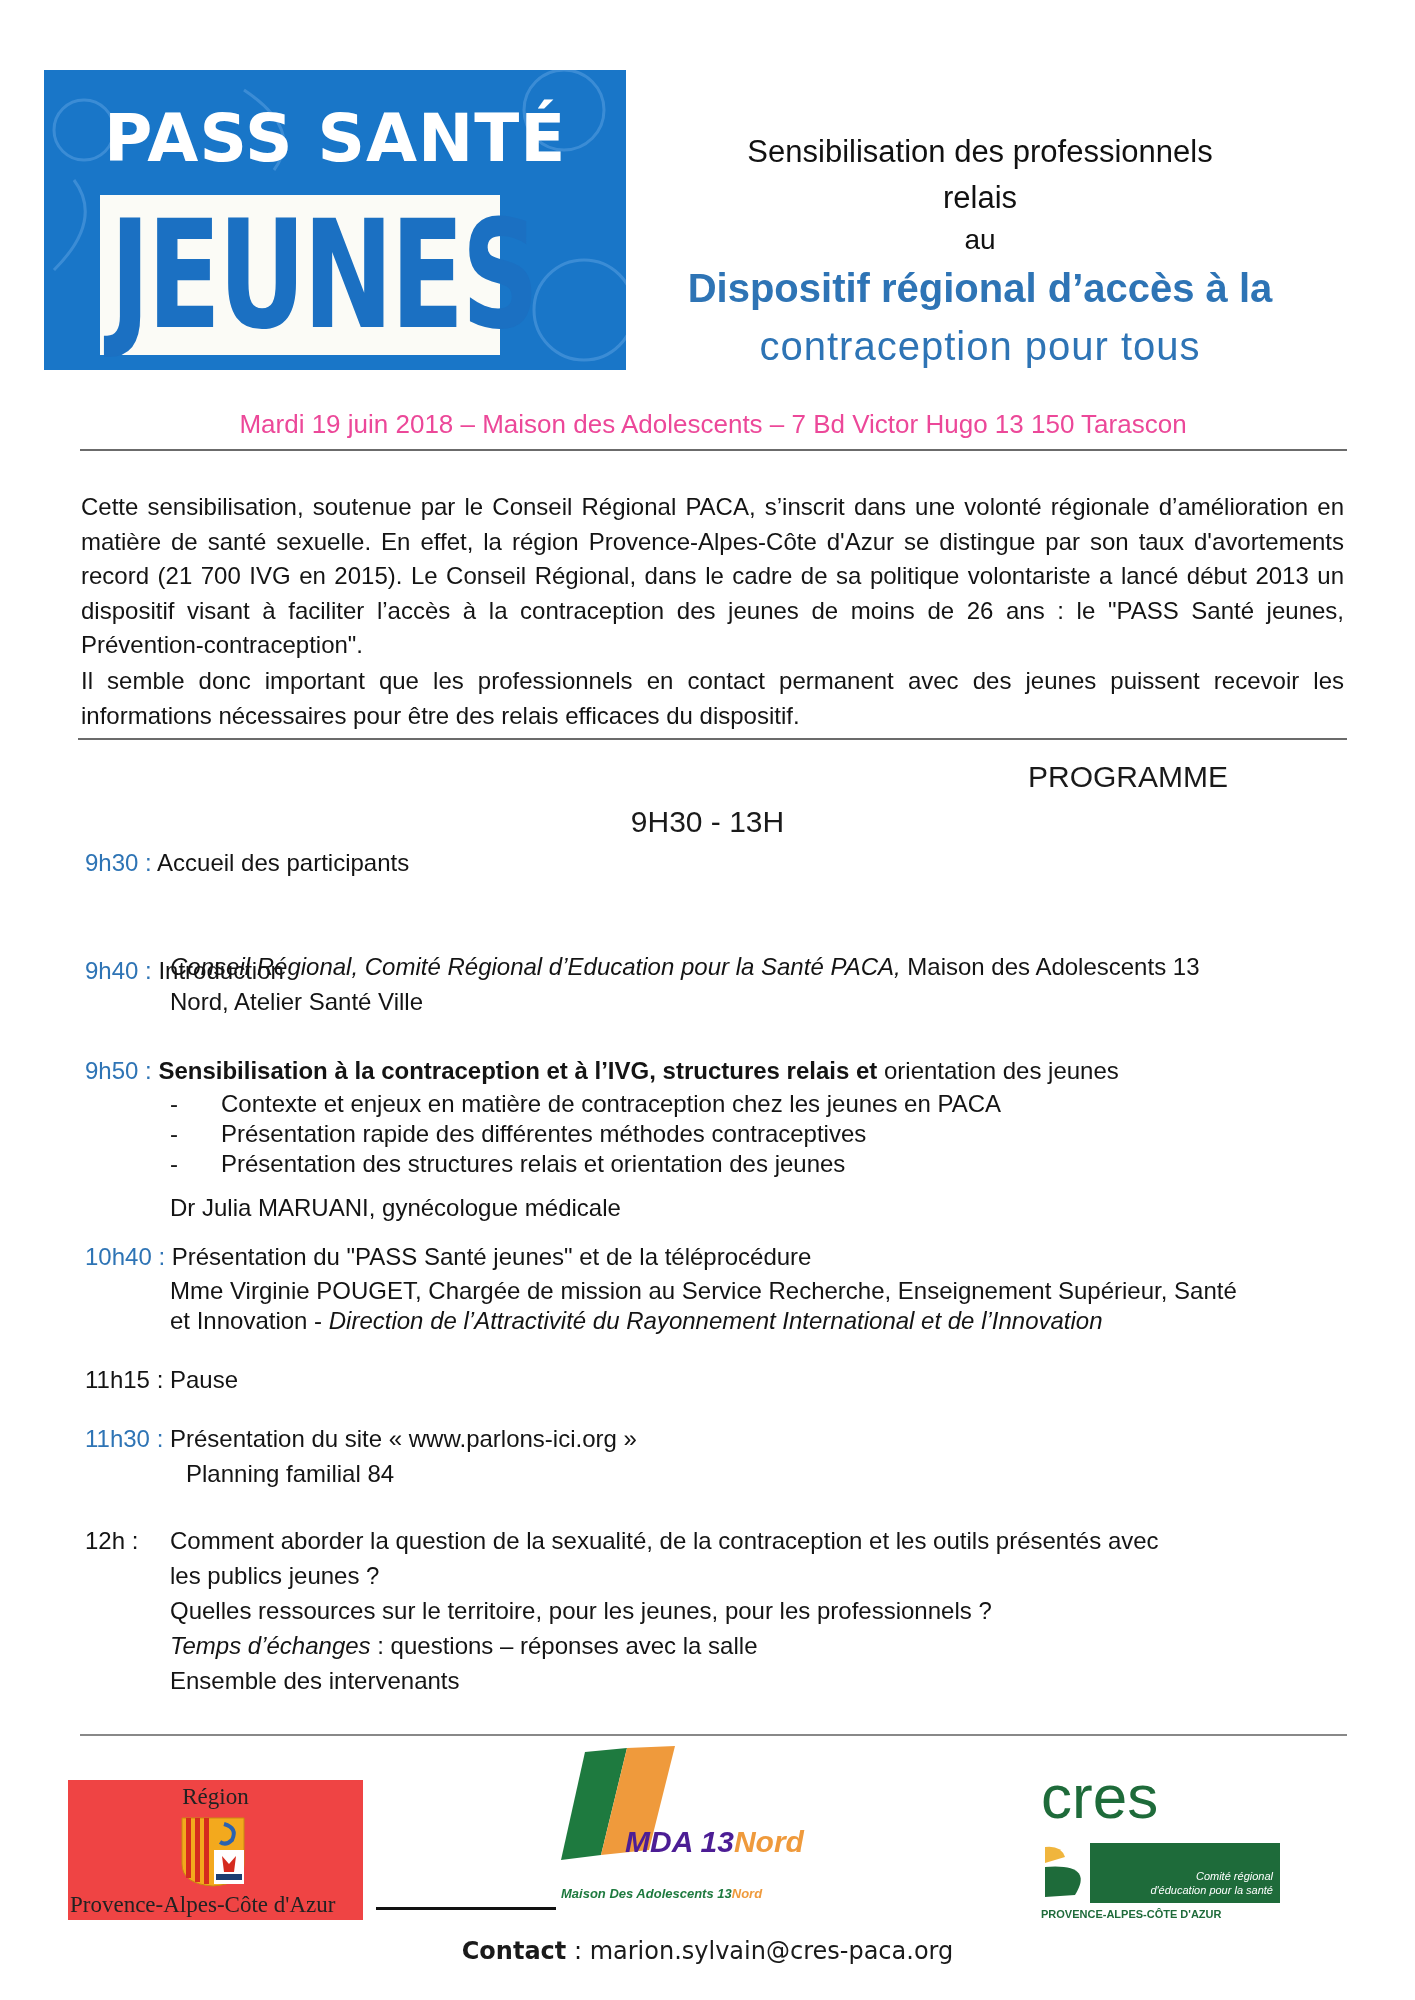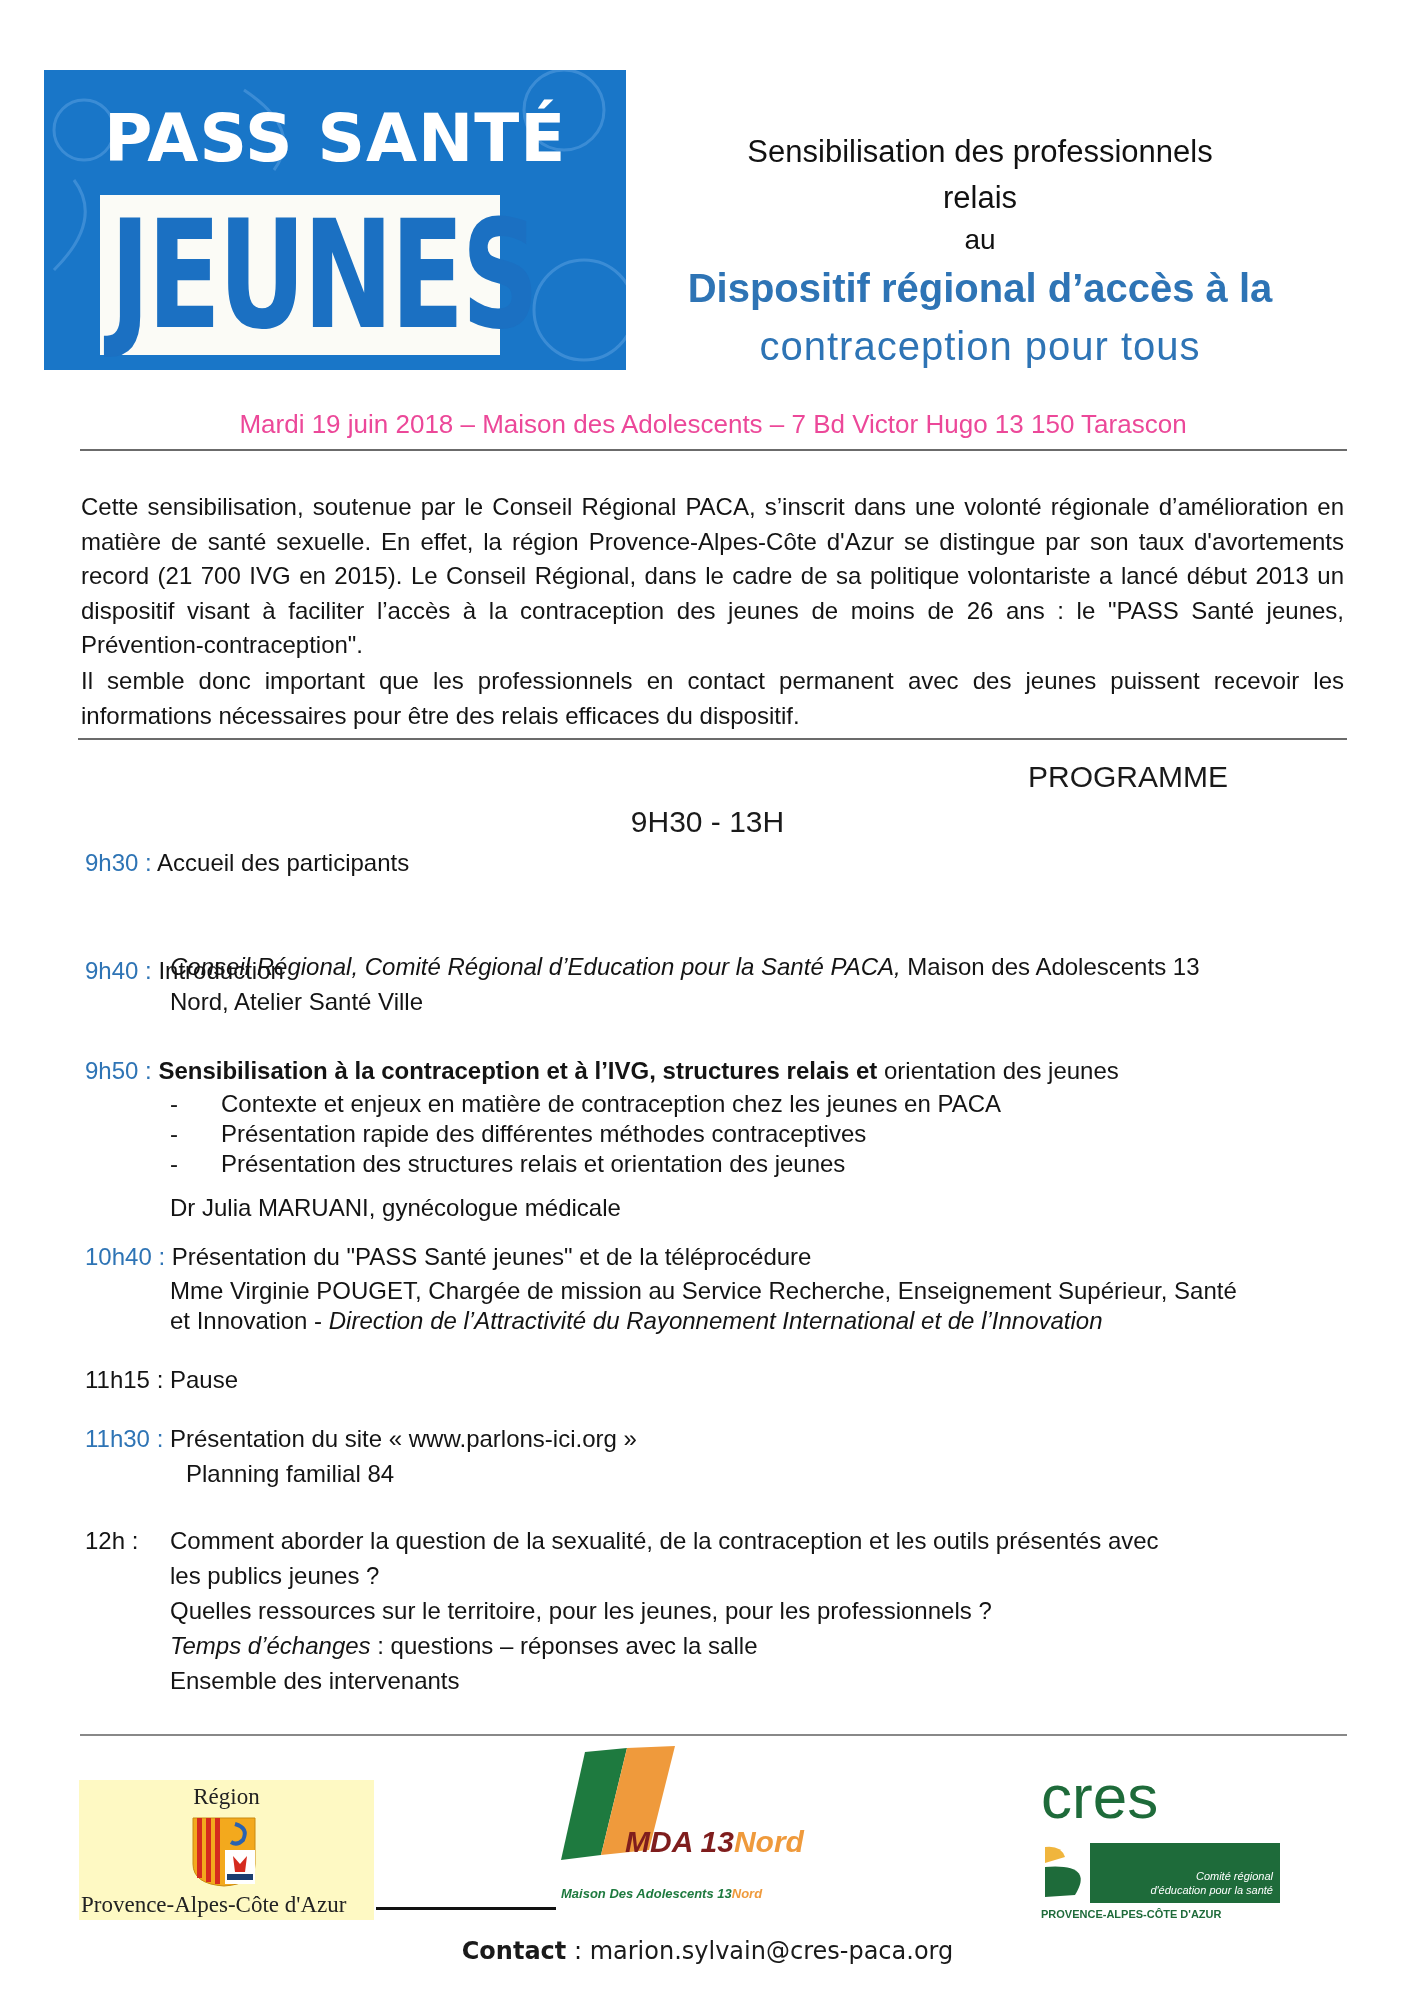--- a/index.html
+++ b/index.html
@@ -36,21 +36,21 @@
   #prog-title { top: 760px; left: 0; width: 1228px; text-align: right; font-size: 30px; }
   #prog-hours { top: 805px; left: 0; width: 1415px; text-align: center; font-size: 30px; }
 
   .time { color: #2e74b5; }
   .line { position: absolute; font-size: 24px; color: #141414; white-space: nowrap; }
   .it { font-style: italic; }
   .b { font-weight: bold; }
   .dash { position: absolute; font-size: 24px; }
 
   
-  #region-logo { left: 79px; top: 1780px; width: 295px; height: 140px; background: #fef9c3; }
+  #region-logo { left: 68px; top: 1780px; width: 295px; height: 140px; background: #ef4444; }
   #mda-logo { left: 555px; top: 1730px; width: 290px; height: 160px; }
   #cres-logo { left: 1035px; top: 1775px; width: 250px; height: 150px; }
   #contact { left: 0; width: 1415px; top: 1937px; text-align: center; font-size: 24px;
              font-family: "DejaVu Sans", sans-serif; }
 </style>
 </head>
 <body>
 
 <div id="pass-logo" class="abs">
   <svg class="bgpattern" width="582" height="300">
@@ -151,21 +151,21 @@
   <div style="position:absolute;top:112px;left:2px;font-family:'Liberation Serif',serif;font-size:23px;color:#222;white-space:nowrap;">Provence-Alpes-Côte d'Azur</div>
 </div>
 <div class="abs" style="left:376px;top:1907px;width:180px;height:3px;background:#111;"></div>
 
 <div id="mda-logo" class="abs">
   <svg style="position:absolute;left:0;top:10px;" width="150" height="120">
     <path d="M30 12 L72 8 L46 115 L6 120 Z" fill="#1e7a3f"></path>
     <path d="M72 8 L120 6 L94 110 L46 115 Z" fill="#ef9a3c"></path>
   </svg>
   <div style="position:absolute;left:70px;top:95px;font-size:30px;font-weight:bold;font-style:italic;white-space:nowrap;">
-    <span style="color:#7f1d1d;">MDA 13</span><span style="color:#ef9a3c;">Nord</span>
+    <span style="color:#4c1d95;">MDA 13</span><span style="color:#ef9a3c;">Nord</span>
   </div>
   <div style="position:absolute;left:6px;top:140px;font-size:13px;font-weight:bold;font-style:italic;white-space:nowrap;margin-top:16px;">
     <span style="color:#1e7a3f;">Maison Des Adolescents 13</span><span style="color:#ef9a3c;">Nord</span>
   </div>
 </div>
 
 <div id="cres-logo" class="abs">
   <div style="position:absolute;left:6px;top:-14px;font-size:62px;color:#1e6b3a;font-family:'Liberation Sans',sans-serif;">cres</div>
   <svg style="position:absolute;left:0;top:50px;" width="250" height="82">
     <path d="M10 22 Q26 20 30 32 L10 38 Z" fill="#f0b53d"></path>

